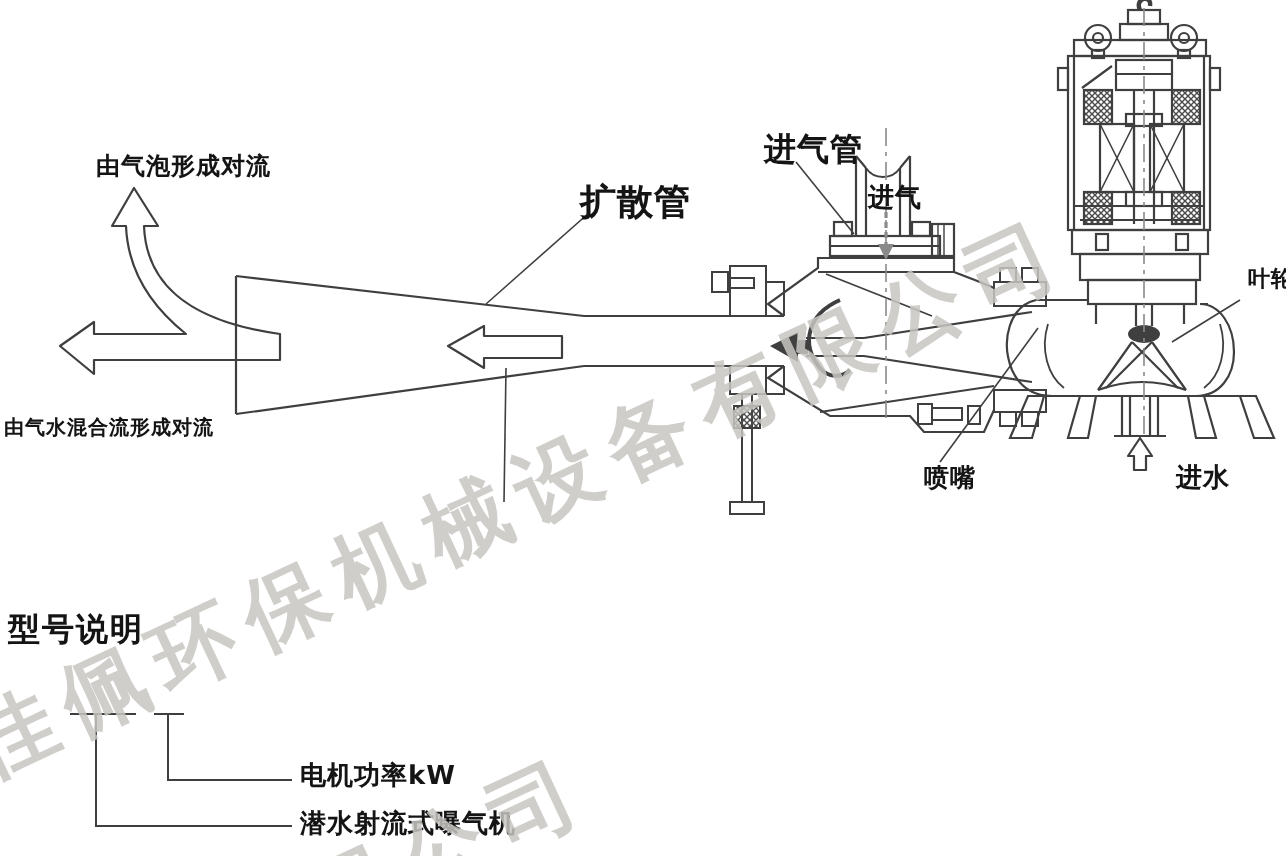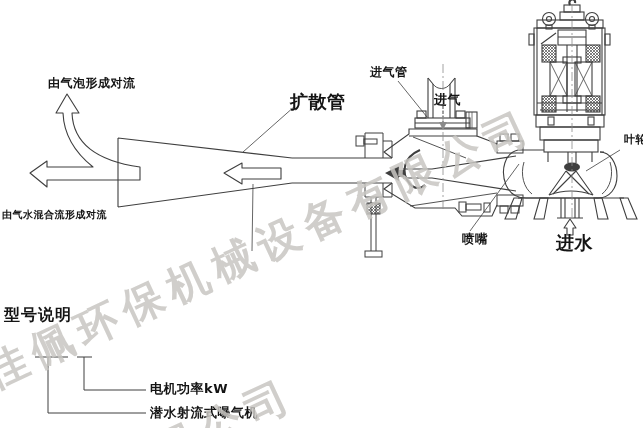--- a/index.html
+++ b/index.html
@@ -165,30 +165,30 @@
       <path d="M84,357 L84,390 L146,390"></path>
     </g>
   </svg>
 
   <div class="lbl" style="left:48px;top:77px;font-size:12px">由气泡形成对流</div>
 
   <div class="lbl" style="left:2px;top:209px;font-size:10px">由气水混合流形成对流</div>
 
   <div class="lbl" style="left:290px;top:92px;font-size:18px">扩散管</div>
 
-  <div class="lbl" style="left:370px;top:66px;font-size:12px">进气管</div>
+  <div class="lbl" style="left:382px;top:66px;font-size:16px">进气管</div>
 
   <div class="lbl" style="left:434px;top:93px;font-size:13px">进气</div>
 
 
   <div class="lbl" style="left:462px;top:232px;font-size:12.5px">喷嘴</div>
 
   <div class="lbl" style="left:624px;top:134px;font-size:11px">叶轮</div>
 
-  <div class="lbl" style="left:556px;top:233px;font-size:18px">进水</div>
+  <div class="lbl" style="left:588px;top:233px;font-size:13px">进水</div>
 
   <div class="lbl" style="left:4px;top:306px;font-size:16px;letter-spacing:1px">型号说明</div>
 
 
   <div class="lbl" style="left:150px;top:382px;font-size:13px">电机功率kW</div>
 
   <div class="lbl" style="left:150px;top:406px;font-size:13px">潜水射流式曝气机</div>
 
   <div class="wm wm1">江苏佳佩环保机械设备有限公司</div>
   <div class="wm wm2">江苏佳佩环保机械设备有限公司</div>

